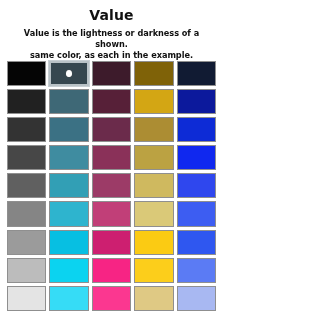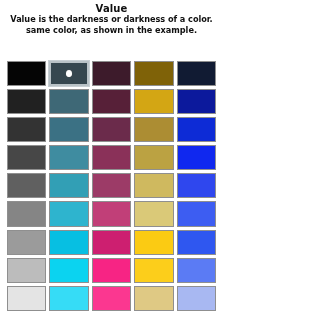--- a/index.html
+++ b/index.html
@@ -21,25 +21,25 @@
     height: 320px;
     position: relative;
     background: #ffffff;
     box-sizing: border-box;
   }
   .header {
     padding: 3px 6px 0 6px;
     text-align: center;
   }
   .title {
-    font-size: 10px;
+    font-size: 14px;
     font-weight: bold;
     line-height: 11px;
     letter-spacing: 0.1px;
-    margin: 0;
+    margin: 7px;
   }
   .subtitle {
     font-size: 8.2px;
     font-weight: bold;
     line-height: 11.2px;
     letter-spacing: -0.05px;
     margin: 0;
     padding: 0 2px;
   }
   .grid-wrap {
@@ -90,22 +90,22 @@
     box-shadow: 0 0 0 0.5px rgba(90,90,90,0.45);
   }
 </style>
 </head>
 <body>
 
 <div id="page">
 
   <div class="header">
     <p class="title">Value</p>
-    <p class="subtitle">Value is the darkness or darkness of a color.</p>
-    <p class="subtitle">same color, as shown in the example.</p>
+    <p class="subtitle">Value is the lightness or darkness of a shown.</p>
+    <p class="subtitle">same color, as each in the example.</p>
   </div>
 
   <div class="grid-wrap">
     <div class="grid" id="swatch-grid">
         <div class="cell">
           <div class="swatch" style="background: rgb(5, 5, 5);"></div>
         </div>
         <div class="cell">
           <div class="swatch selected" style="background: rgb(54, 71, 79);">
             <span class="cursor-dot"></span>

